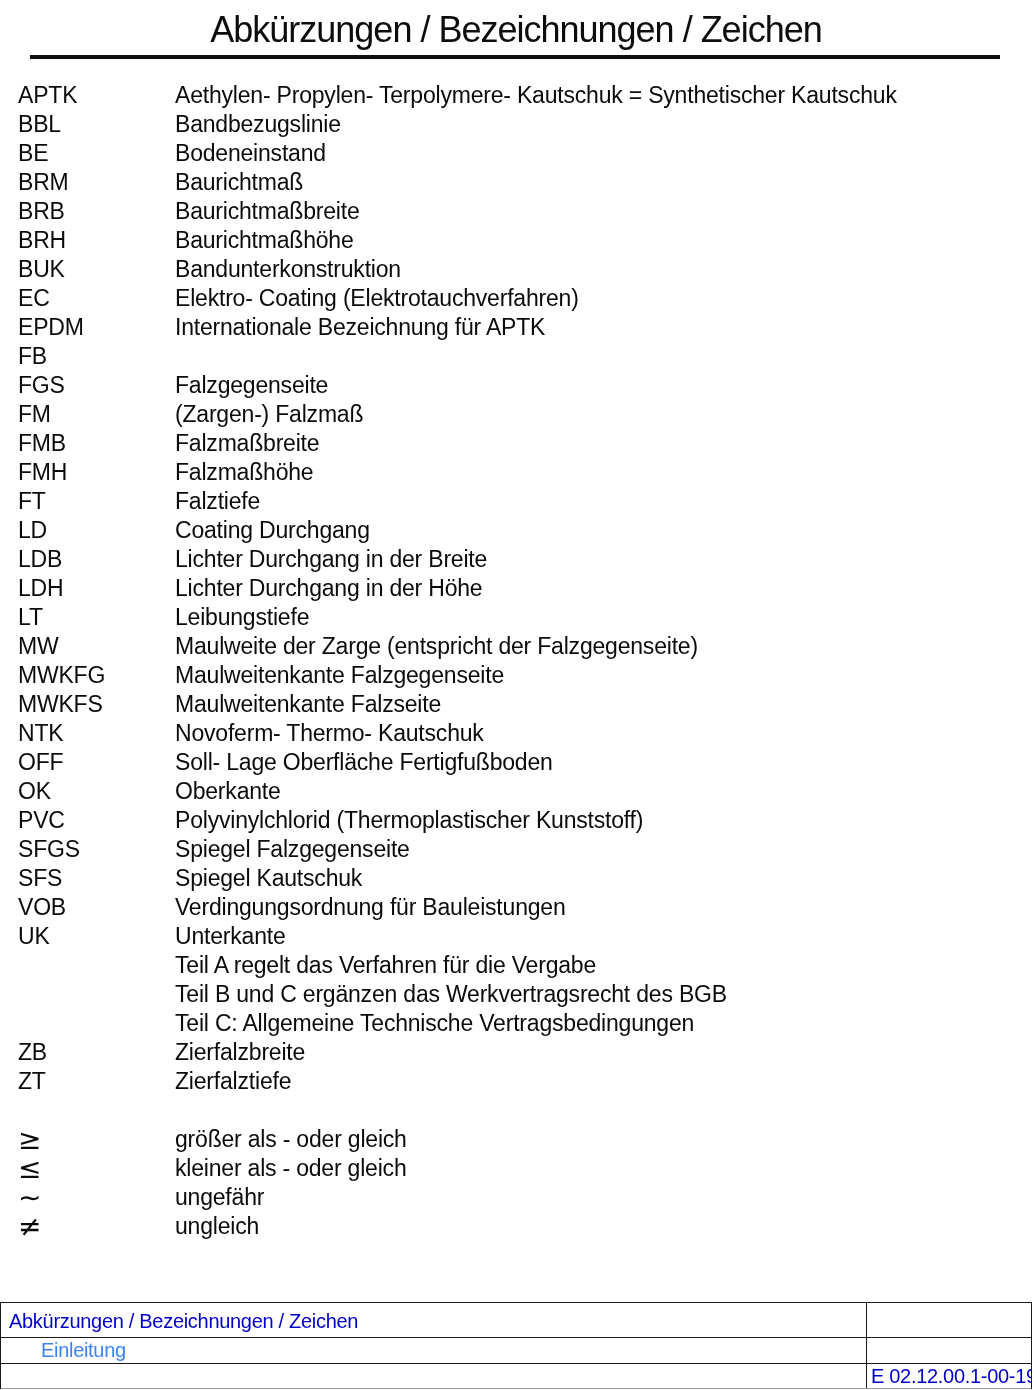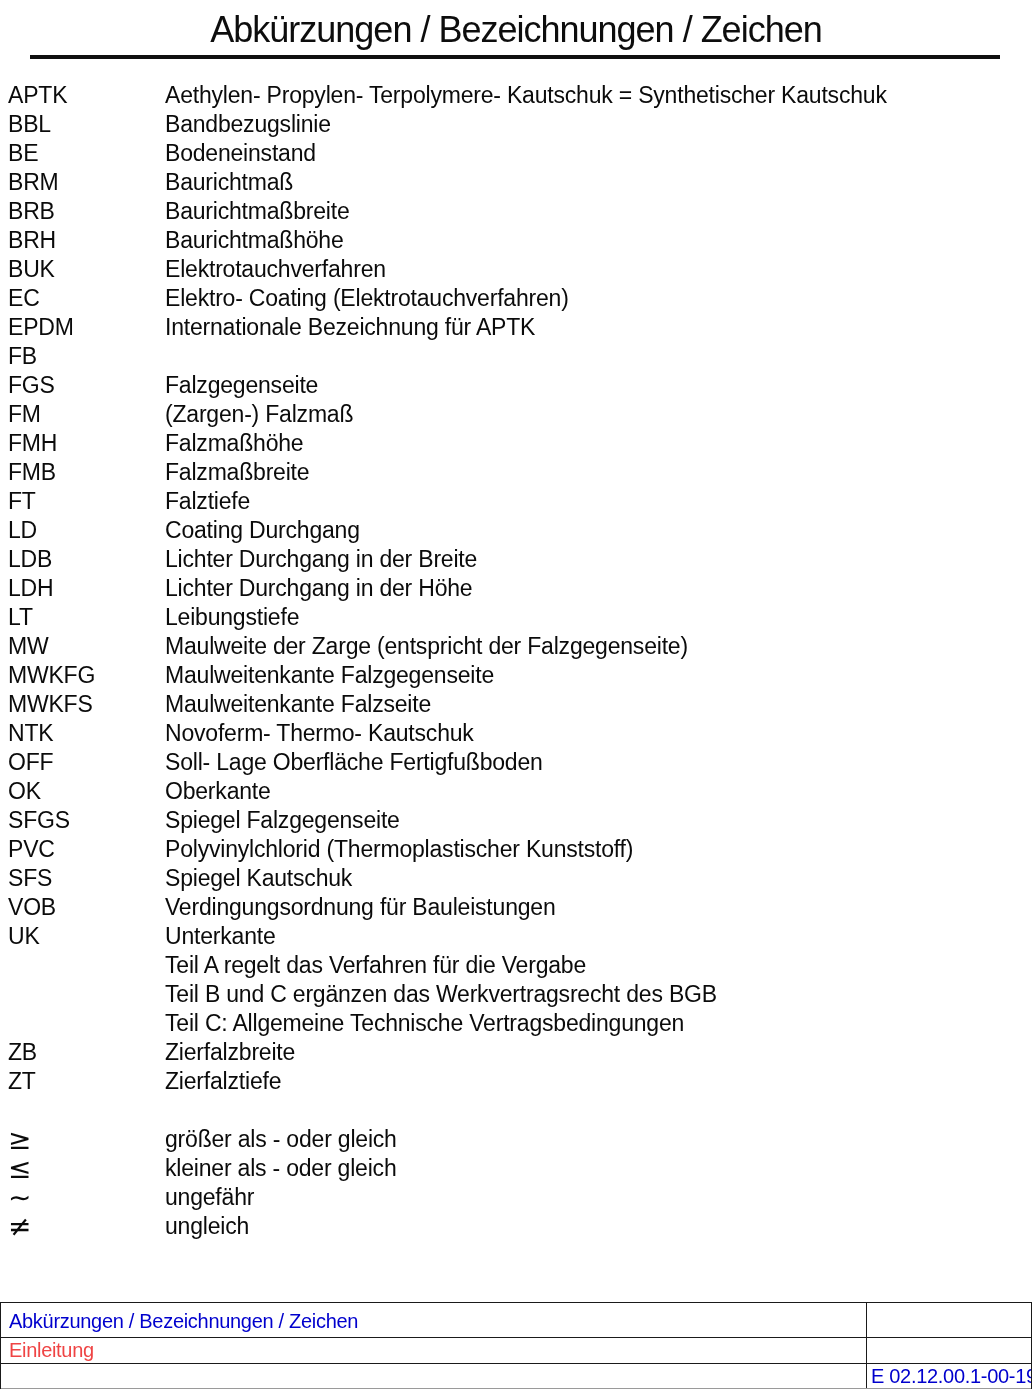--- a/index.html
+++ b/index.html
@@ -21,21 +21,21 @@
     color:#0d0d0d;
   }
   .title-rule {
     height:4px;
     background:#101010;
     margin:3px 32px 0 30px;
   }
   .abbr-list { margin-top:22px; }
   .abbr-row {
     display:flex;
-    padding-left:8px;
+    padding-left:18px;
     font-size:23px;
     line-height:29px;
     letter-spacing:-0.2px;
     white-space:nowrap;
   }
   .abbr-col { width:157px; flex:0 0 157px; }
   .def-col  { flex:1; }
   .symbol-list { margin-top:29px; }
   .symbol-glyph {
     font-size:28px;
@@ -118,21 +118,21 @@
     <span class="def-col">Baurichtmaßbreite</span>
   </div>
 
   <div class="abbr-row">
     <span class="abbr-col">BRH</span>
     <span class="def-col">Baurichtmaßhöhe</span>
   </div>
 
   <div class="abbr-row">
     <span class="abbr-col">BUK</span>
-    <span class="def-col">Elektrotauchverfahren</span>
+    <span class="def-col">Bandunterkonstruktion</span>
   </div>
 
   <div class="abbr-row">
     <span class="abbr-col">EC</span>
     <span class="def-col">Elektro- Coating (Elektrotauchverfahren)</span>
   </div>
 
   <div class="abbr-row">
     <span class="abbr-col">EPDM</span>
     <span class="def-col">Internationale Bezeichnung für APTK</span>
@@ -146,29 +146,29 @@
     <span class="abbr-col">FGS</span>
     <span class="def-col">Falzgegenseite</span>
   </div>
 
   <div class="abbr-row">
     <span class="abbr-col">FM</span>
     <span class="def-col">(Zargen-) Falzmaß</span>
   </div>
 
   <div class="abbr-row">
+    <span class="abbr-col">FMB</span>
+    <span class="def-col">Falzmaßbreite</span>
+  </div>
+
+  <div class="abbr-row">
     <span class="abbr-col">FMH</span>
     <span class="def-col">Falzmaßhöhe</span>
   </div>
 
-  <div class="abbr-row">
-    <span class="abbr-col">FMB</span>
-    <span class="def-col">Falzmaßbreite</span>
-  </div>
-
 
   <div class="abbr-row">
     <span class="abbr-col">FT</span>
     <span class="def-col">Falztiefe</span>
   </div>
 
   <div class="abbr-row">
     <span class="abbr-col">LD</span>
     <span class="def-col">Coating Durchgang</span>
   </div>
@@ -212,27 +212,27 @@
     <span class="abbr-col">OFF</span>
     <span class="def-col">Soll- Lage Oberfläche Fertigfußboden</span>
   </div>
 
   <div class="abbr-row">
     <span class="abbr-col">OK</span>
     <span class="def-col">Oberkante</span>
   </div>
 
   <div class="abbr-row">
+    <span class="abbr-col">PVC</span>
+    <span class="def-col">Polyvinylchlorid (Thermoplastischer Kunststoff)</span>
+  </div>
+
+  <div class="abbr-row">
     <span class="abbr-col">SFGS</span>
     <span class="def-col">Spiegel Falzgegenseite</span>
-  </div>
-
-  <div class="abbr-row">
-    <span class="abbr-col">PVC</span>
-    <span class="def-col">Polyvinylchlorid (Thermoplastischer Kunststoff)</span>
   </div>
 
   <div class="abbr-row">
     <span class="abbr-col">SFS</span>
     <span class="def-col">Spiegel Kautschuk</span>
   </div>
 
   <div class="abbr-row">
     <span class="abbr-col">VOB</span>
     <span class="def-col">Verdingungsordnung für Bauleistungen</span>
@@ -295,21 +295,21 @@
     <div class="footer-row r1">
       <div class="footer-cell-left">
         <span class="footer-text" style="color: rgb(0, 0, 205);">Abkürzungen / Bezeichnungen / Zeichen</span>
       </div>
       <div class="footer-cell-right">
         <span class="footer-text" style="color: rgb(0, 0, 205);"></span>
       </div>
     </div>
     <div class="footer-row r2">
       <div class="footer-cell-left">
-        <span class="footer-text" style="color: #ef4444;">Einleitung</span>
+        <span class="footer-text" style="color: #3b82f6; margin-left: 32px;">Einleitung</span>
       </div>
       <div class="footer-cell-right">
         <span class="footer-text" style="color: rgb(0, 0, 205);"></span>
       </div>
     </div>
     <div class="footer-row r3">
       <div class="footer-cell-left">
         <span class="footer-text" style="color: rgb(0, 0, 205);"></span>
       </div>
       <div class="footer-cell-right">

